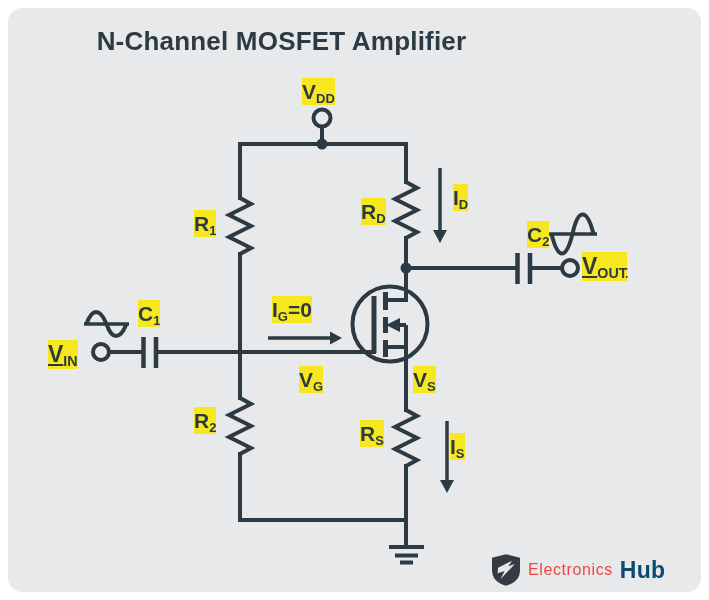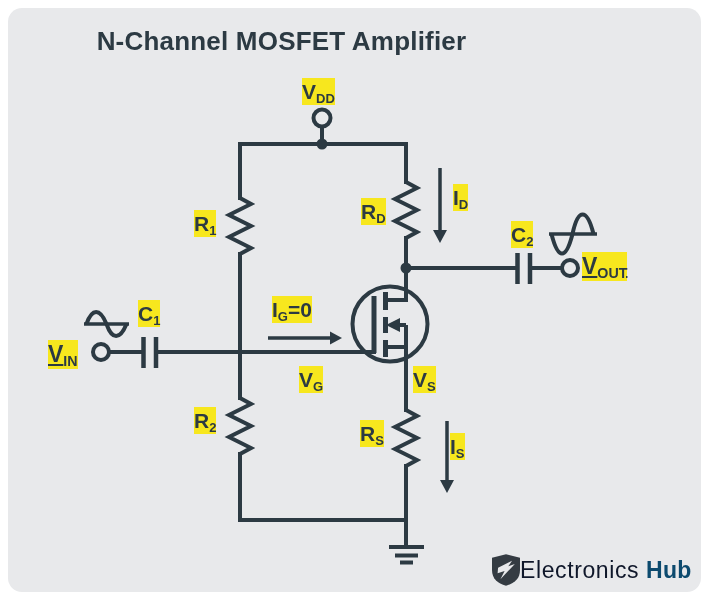--- a/index.html
+++ b/index.html
@@ -4,21 +4,21 @@
 <style>
   html,body{margin:0;padding:0;background:#ffffff;}
   body{width:709px;height:600px;position:relative;font-family:"Liberation Sans",sans-serif;overflow:hidden;}
   .card{position:absolute;left:8px;top:8px;width:693px;height:584px;background:#e8e9eb;border-radius:14px;}
   .title{position:absolute;left:0;top:26px;width:563px;text-align:center;font-size:26px;font-weight:700;color:#2c3a43;letter-spacing:0.2px;}
   .lbl{position:absolute;background:#f7e71e;color:#2c3a43;font-weight:700;font-size:21px;line-height:1.1;padding:2px 0;white-space:nowrap;}
   .lbl .sub{font-size:0.62em;position:relative;top:0.28em;}
   .lbl.big{font-size:23px;text-decoration:underline;}
   svg.circuit{position:absolute;left:0;top:0;}
   .logo{position:absolute;left:492px;top:554px;display:flex;align-items:center;}
-  .logo .brand{font-size:23px;font-weight:300;color:#0f172a;letter-spacing:0.6px;}
+  .logo .brand{font-size:16px;font-weight:300;color:#ef4444;letter-spacing:0.6px;margin-left:8px;}
   .logo .brand-bold{font-size:23px;font-weight:700;color:#0c4a6e;margin-left:7px;letter-spacing:0.2px;}
 </style>
 </head>
 <body>
 
 <div class="card"></div>
 
 <div class="title">N-Channel MOSFET Amplifier</div>
 
 <svg class="circuit" width="709" height="600" viewBox="0 0 709 600">
@@ -80,21 +80,21 @@
     <path d="M389,547 H424"></path>
     <path d="M395,555.5 H418"></path>
     <path d="M400,562.5 H413"></path>
   </g>
 </svg>
 
 <div class="lbl" style="left:302px;top:78px"><span>V</span><span class="sub">DD</span></div>
 <div class="lbl" style="left:194px;top:210px"><span>R</span><span class="sub">1</span></div>
 <div class="lbl" style="left:361px;top:198px"><span>R</span><span class="sub">D</span></div>
 <div class="lbl" style="left:453px;top:184px"><span>I</span><span class="sub">D</span></div>
-<div class="lbl" style="left:511px;top:221px"><span>C</span><span class="sub">2</span></div>
+<div class="lbl" style="left:527px;top:221px"><span>C</span><span class="sub">2</span></div>
 <div class="lbl big" style="left:582px;top:252px"><span>V</span><span class="sub">OUT</span></div>
 <div class="lbl" style="left:138px;top:300px"><span>C</span><span class="sub">1</span></div>
 <div class="lbl" style="left:272px;top:296px"><span>I</span><span class="sub">G</span><span>=0</span></div>
 <div class="lbl big" style="left:48px;top:340px"><span>V</span><span class="sub">IN</span></div>
 <div class="lbl" style="left:299px;top:366px"><span>V</span><span class="sub">G</span></div>
 <div class="lbl" style="left:413px;top:366px"><span>V</span><span class="sub">S</span></div>
 <div class="lbl" style="left:194px;top:407px"><span>R</span><span class="sub">2</span></div>
 <div class="lbl" style="left:360px;top:420px"><span>R</span><span class="sub">S</span></div>
 <div class="lbl" style="left:450px;top:433px"><span>I</span><span class="sub">S</span></div>
 

